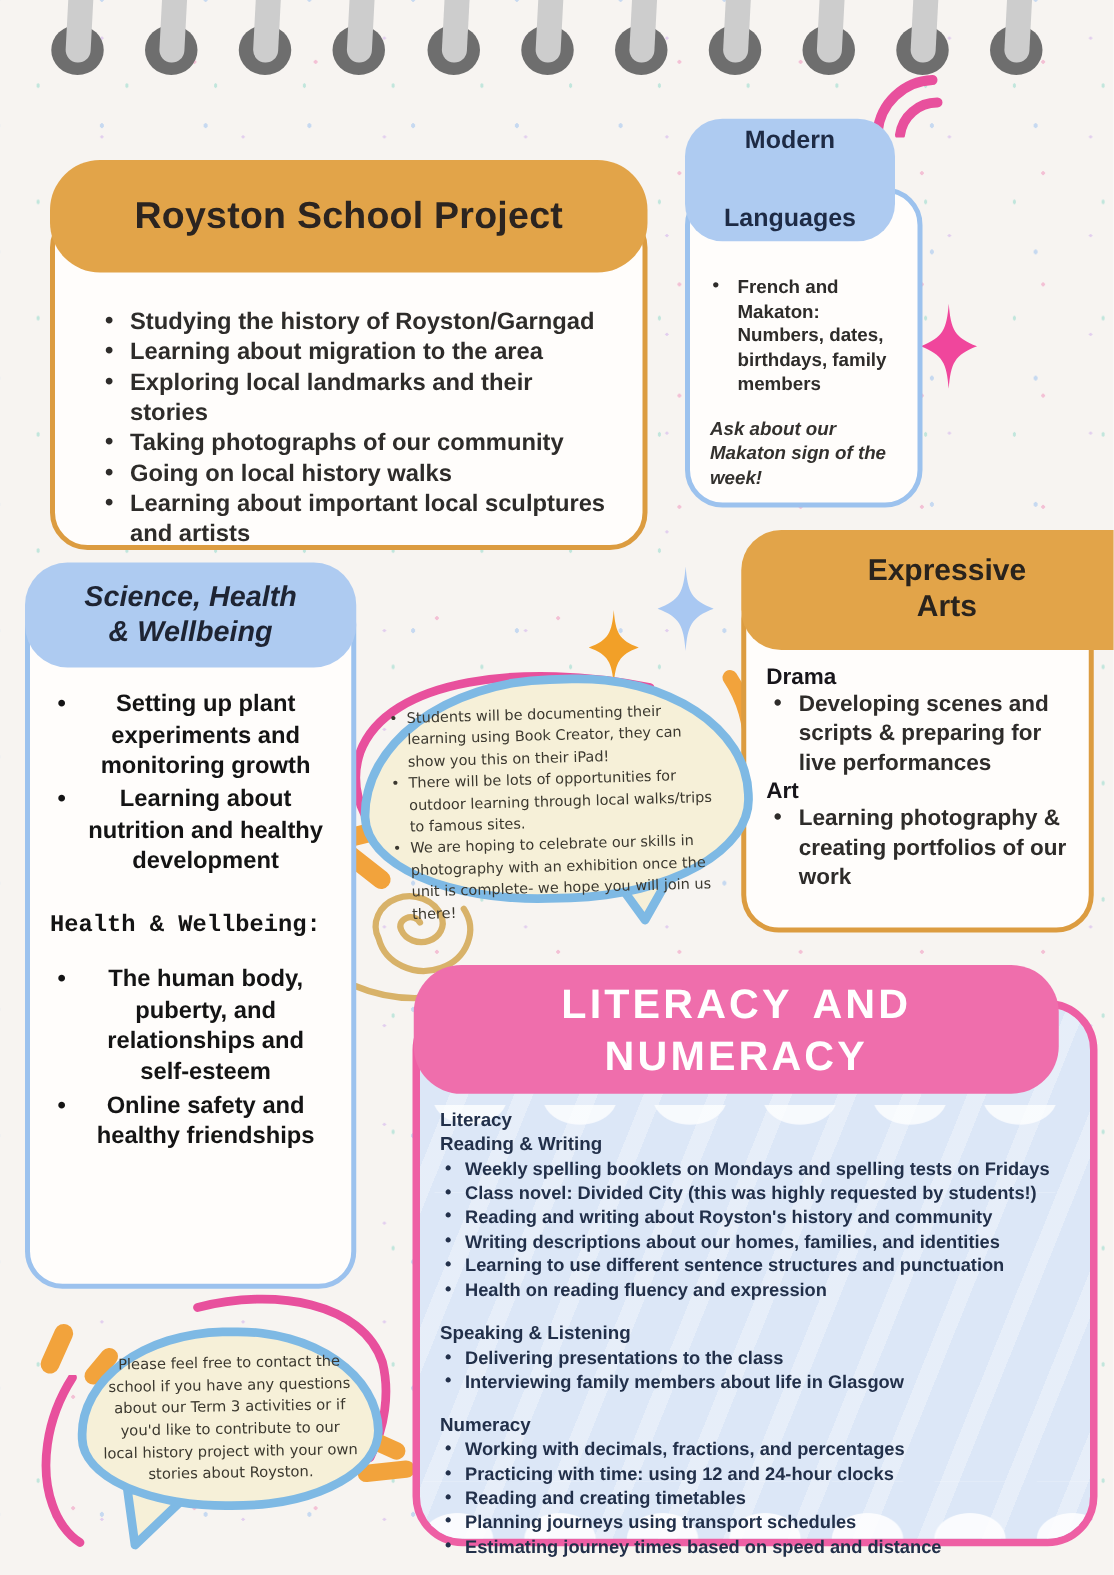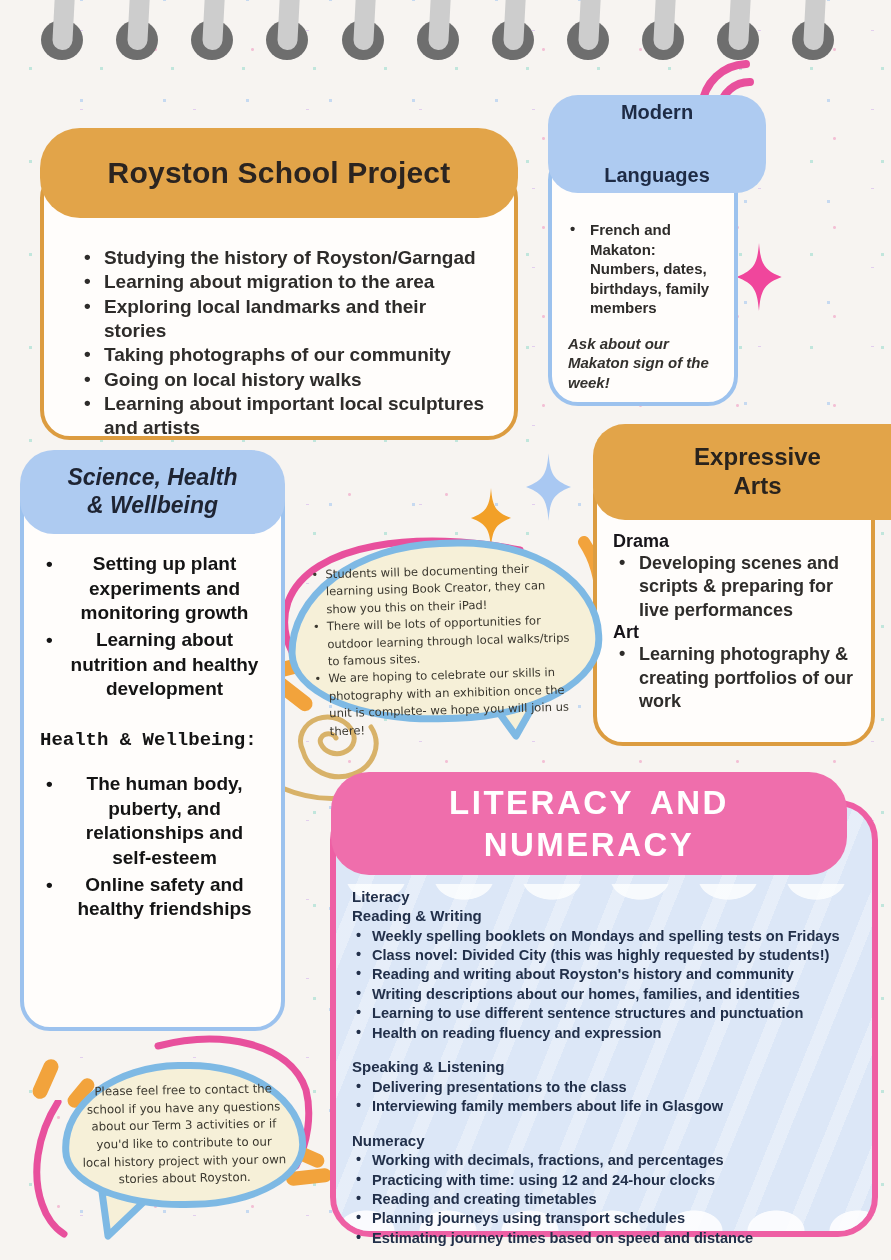--- a/index.html
+++ b/index.html
@@ -29,21 +29,21 @@
   .b-blue{border:4px solid #9cc2ee;}
   
   .royston-head{left:40px;top:128px;width:478px;height:90px;border-radius:40px;}
   .royston-title{font-size:30px;font-weight:800;color:#2b2420;letter-spacing:.2px;}
   .royston-body{left:40px;top:168px;width:478px;height:272px;padding:74px 24px 14px 34px;z-index:2;}
   ul.blist{list-style:none;margin:0;padding:0;}
   ul.blist li{position:relative;padding-left:26px;font-weight:700;color:#2e2c2a;}
   ul.blist li::before{content:"•";position:absolute;left:6px;top:-1px;}
   .royston-body li{font-size:19px;line-height:1.28;}
   
-  .ml-head{left:548px;top:95px;width:218px;height:98px;border-radius:30px;gap:40px;}
+  .ml-head{left:548px;top:95px;width:168px;height:98px;border-radius:30px;gap:40px;}
   .ml-title{font-size:20px;font-weight:800;color:#1e2b45;line-height:1.15;}
   .ml-body{left:548px;top:150px;width:190px;height:256px;padding:66px 12px 12px 12px;z-index:2;}
   .ml-body li{font-size:15px;line-height:1.3;}
   .ml-note{margin:16px 0 0 4px;font-size:15px;line-height:1.3;font-weight:700;font-style:italic;color:#33312e;}
   
   .sci-head{left:20px;top:450px;width:265px;height:84px;border-radius:34px;}
   .sci-title{font-size:23px;font-weight:800;color:#1e2433;line-height:1.2;font-style:italic;}
   .sci-body{left:20px;top:470px;width:265px;height:561px;padding:76px 12px 12px 16px;z-index:2;}
   .sci-body{font-size:19px;font-weight:700;color:#141414;line-height:1.3;}
   .sci-intro{margin:0;}

